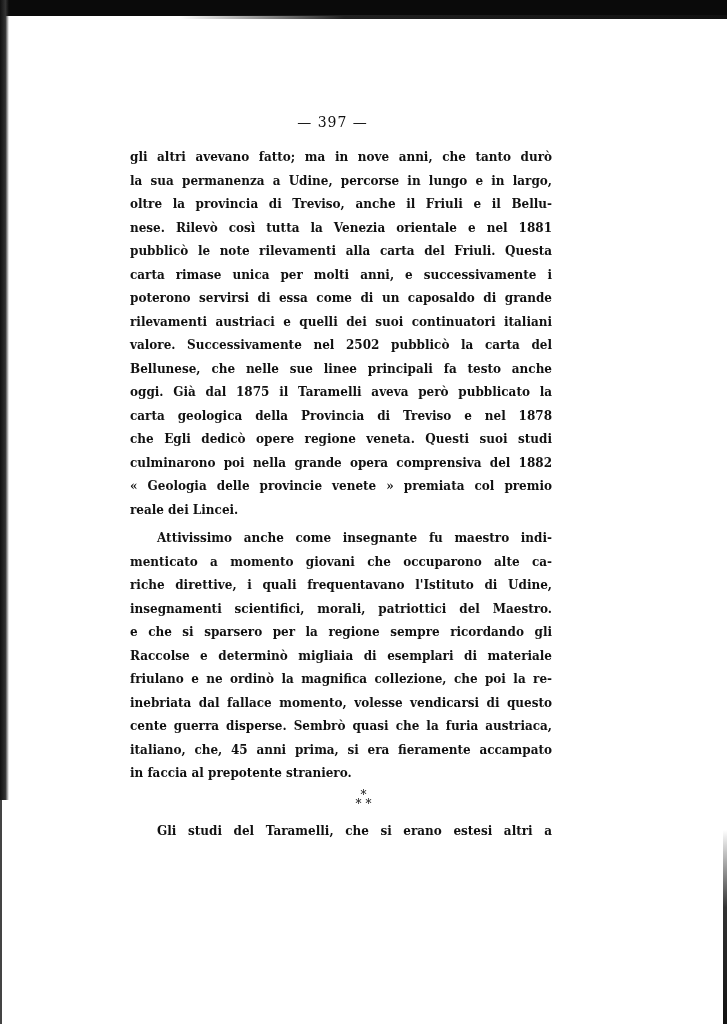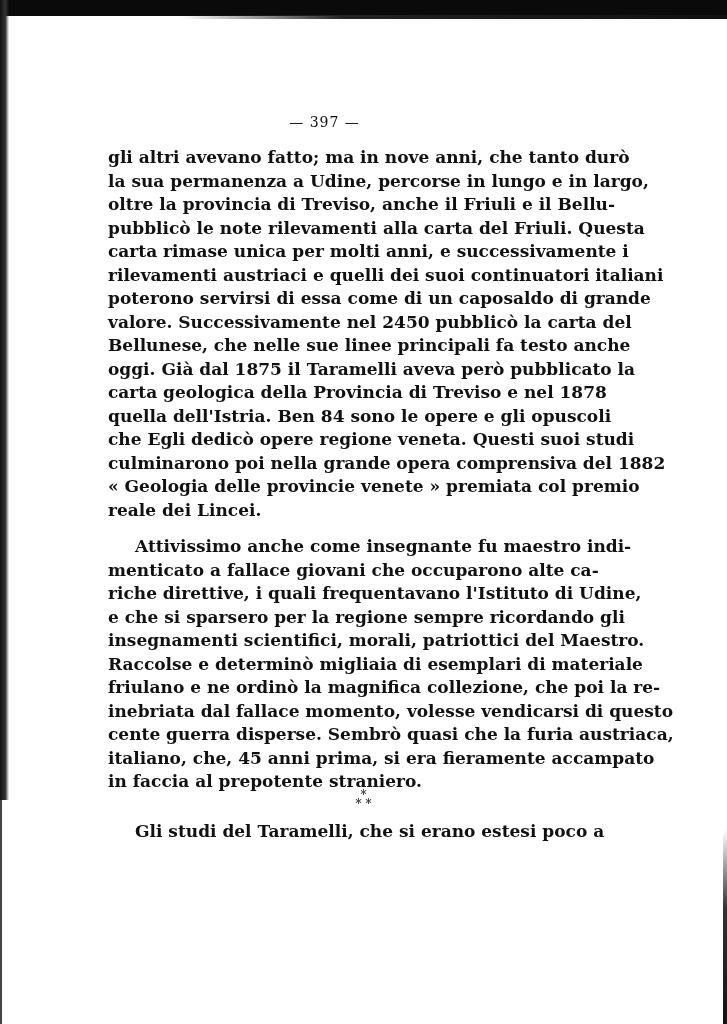--- a/index.html
+++ b/index.html
@@ -40,49 +40,49 @@
     background: #444;
   }
   .scan-right {
     position: absolute;
     right: 0; top: 830px;
     width: 4px; height: 194px;
     background: linear-gradient(to bottom, rgba(0,0,0,0) 0%, #333 40%, #111 100%);
   }
   .page-number {
     position: absolute;
-    left: 0; width: 649px;
+    left: 8px; width: 649px;
     top: 114px;
     text-align: center;
     font-size: 14px;
     letter-spacing: 1px;
   }
   .text-block {
     position: absolute;
-    left: 108px;
+    left: 130px;
     width: 422px;
-    font-size: 17px;
+    font-size: 12px;
     font-weight: bold;
     line-height: 23px;
   }
   .line {
     display: block;
     white-space: nowrap;
     text-align: justify;
     text-align-last: justify;
     height: 23.5px;
   }
   .line.last {
     text-align-last: left;
   }
   .line.indent {
     padding-left: 27px;
   }
   #para1 { top: 146px; }
-  #para2 { top: 527px; margin-top: 8px; }
+  #para2 { top: 527px; }
   .asterism {
     position: absolute;
     left: 0; width: 727px;
     top: 791px;
     text-align: center;
     font-size: 12px;
     line-height: 9px;
   }
   #para3 { top: 820px; }
 </style>
@@ -94,48 +94,48 @@
 <div class="scan-left"></div>
 <div class="scan-left-line"></div>
 <div class="scan-right"></div>
 
 <div class="page-number">— 397 —</div>
 
 <div class="text-block" id="para1">
     <span class="line">gli altri avevano fatto; ma in nove anni, che tanto durò</span>
     <span class="line">la sua permanenza a Udine, percorse in lungo e in largo,</span>
     <span class="line">oltre la provincia di Treviso, anche il Friuli e il Bellu-</span>
+    <span class="line">nese. Rilevò così tutta la Venezia orientale e nel 1881</span>
     <span class="line">pubblicò le note rilevamenti alla carta del Friuli. Questa</span>
     <span class="line">carta rimase unica per molti anni, e successivamente i</span>
+    <span class="line">poterono servirsi di essa come di un caposaldo di grande</span>
     <span class="line">rilevamenti austriaci e quelli dei suoi continuatori italiani</span>
-    <span class="line">poterono servirsi di essa come di un caposaldo di grande</span>
-    <span class="line">valore. Successivamente nel 2450 pubblicò la carta del</span>
+    <span class="line">valore. Successivamente nel 2502 pubblicò la carta del</span>
     <span class="line">Bellunese, che nelle sue linee principali fa testo anche</span>
     <span class="line">oggi. Già dal 1875 il Taramelli aveva però pubblicato la</span>
     <span class="line">carta geologica della Provincia di Treviso e nel 1878</span>
-    <span class="line">quella dell'Istria. Ben 84 sono le opere e gli opuscoli</span>
     <span class="line">che Egli dedicò opere regione veneta. Questi suoi studi</span>
     <span class="line">culminarono poi nella grande opera comprensiva del 1882</span>
     <span class="line">« Geologia delle provincie venete » premiata col premio</span>
     <span class="line last">reale dei Lincei.</span>
   </div>
 <div class="text-block" id="para2">
     <span class="line indent">Attivissimo anche come insegnante fu maestro indi-</span>
-    <span class="line">menticato a fallace giovani che occuparono alte ca-</span>
+    <span class="line">menticato a momento giovani che occuparono alte ca-</span>
     <span class="line">riche direttive, i quali frequentavano l'Istituto di Udine,</span>
+    <span class="line">insegnamenti scientifici, morali, patriottici del Maestro.</span>
     <span class="line">e che si sparsero per la regione sempre ricordando gli</span>
-    <span class="line">insegnamenti scientifici, morali, patriottici del Maestro.</span>
     <span class="line">Raccolse e determinò migliaia di esemplari di materiale</span>
     <span class="line">friulano e ne ordinò la magnifica collezione, che poi la re-</span>
     <span class="line">inebriata dal fallace momento, volesse vendicarsi di questo</span>
     <span class="line">cente guerra disperse. Sembrò quasi che la furia austriaca,</span>
     <span class="line">italiano, che, 45 anni prima, si era fieramente accampato</span>
     <span class="line last">in faccia al prepotente straniero.</span>
   </div>
 
 <div class="asterism">
   <div>*</div>
   <div>* *</div>
 </div>
 
 <div class="text-block" id="para3">
-    <span class="line indent">Gli studi del Taramelli, che si erano estesi poco a</span>
+    <span class="line indent">Gli studi del Taramelli, che si erano estesi altri a</span>
   </div>
 
 </body></html>

